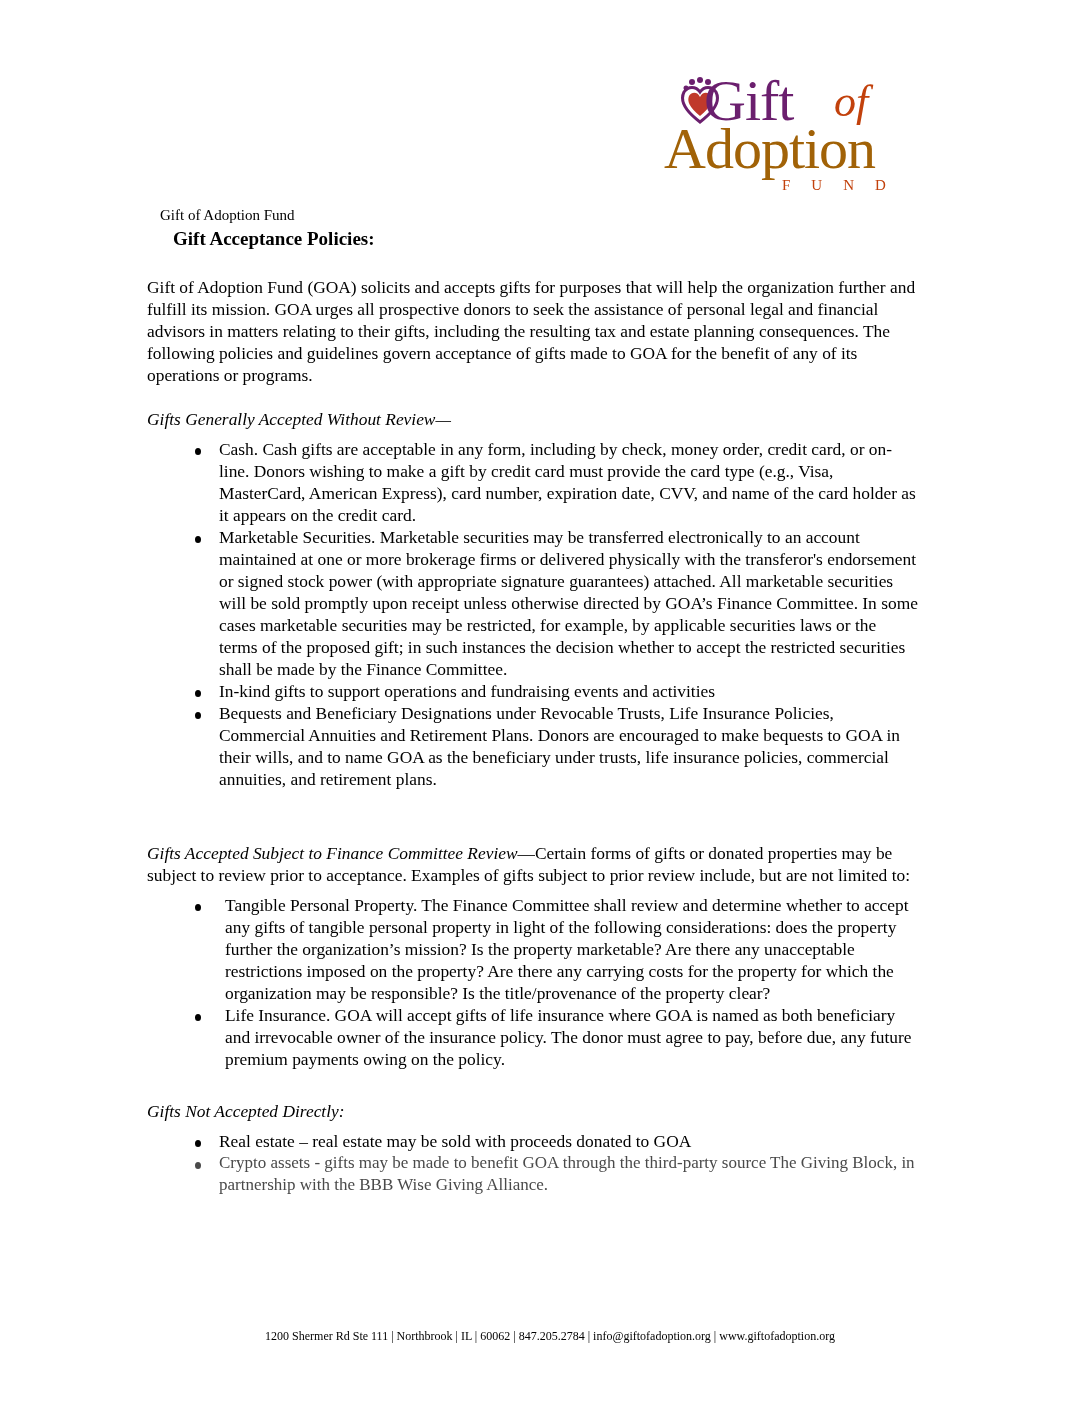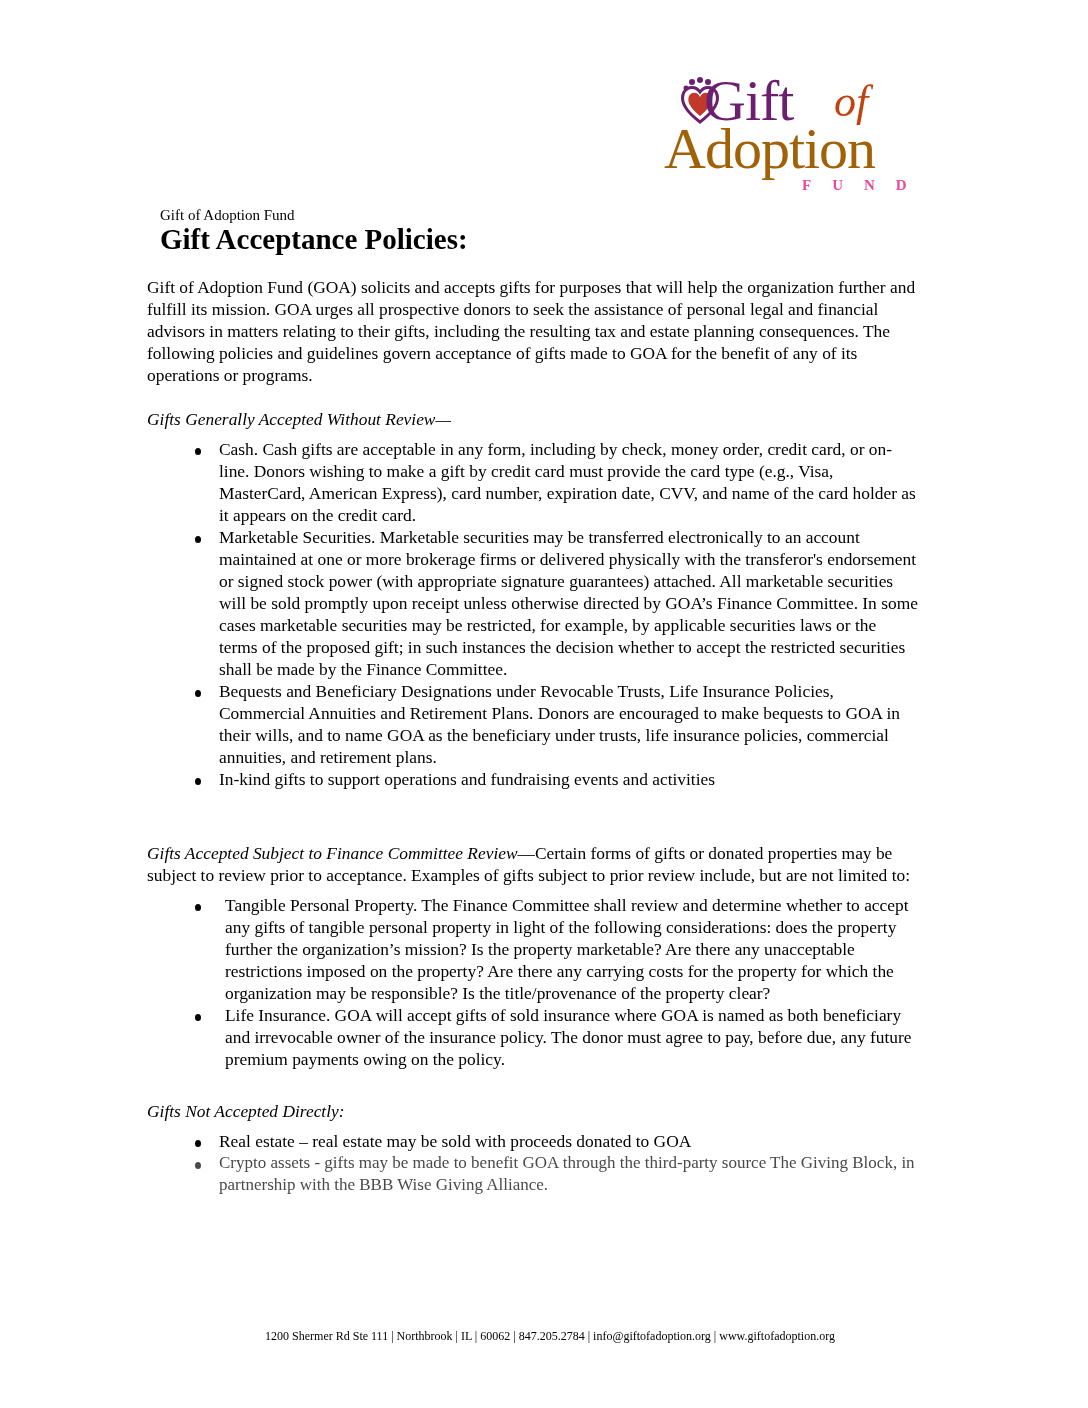--- a/index.html
+++ b/index.html
@@ -60,45 +60,44 @@
       color: #a16207;
       letter-spacing: -1px;
     }
     .logo-text-fund {
       position: absolute;
       left: 118px;
       top: 104px;
       font-family: "Liberation Serif", "DejaVu Serif", serif;
       font-size: 15px;
       line-height: 15px;
-      color: #ec4899;
+      color: #c2410c;
       letter-spacing: 21px;
-      font-weight: bold;
-      margin-left: 20px;
+      font-weight: normal;
     }
     .heart-icon {
       position: absolute;
       left: 16px;
       top: 2px;
       width: 40px;
       height: 50px;
     }
 
     .org-name {
       position: absolute;
       left: 160px;
       top: 206px;
       font-size: 15px;
       line-height: 18px;
     }
     .doc-title {
       position: absolute;
-      left: 160px;
+      left: 173px;
       top: 225px;
-      font-size: 29px;
+      font-size: 19px;
       line-height: 28px;
       font-weight: bold;
     }
     .content {
       position: absolute;
       left: 147px;
       top: 276px;
       width: 780px;
       font-size: 17.4px;
       line-height: 22px;
@@ -183,32 +182,32 @@
   <div class="doc-title">Gift Acceptance Policies:</div>
 
   <div class="content">
     <p class="intro">Gift of Adoption Fund (GOA) solicits and accepts gifts for purposes that will help the organization further and fulfill its mission. GOA urges all prospective donors to seek the assistance of personal legal and financial advisors in matters relating to their gifts, including the resulting tax and estate planning consequences. The following policies and guidelines govern acceptance of gifts made to GOA for the benefit of any of its operations or programs.</p>
 
     <div class="sec1">
       <p><span class="section-heading">Gifts Generally Accepted Without Review—</span></p>
       <ul class="bullets">
         <li><span class="bullet"></span><span>Cash. Cash gifts are acceptable in any form, including by check, money order, credit card, or on-line. Donors wishing to make a gift by credit card must provide the card type (e.g., Visa, MasterCard, American Express), card number, expiration date, CVV, and name of the card holder as it appears on the credit card.</span></li>
         <li><span class="bullet"></span><span>Marketable Securities. Marketable securities may be transferred electronically to an account maintained at one or more brokerage firms or delivered physically with the transferor's endorsement or signed stock power (with appropriate signature guarantees) attached. All marketable securities will be sold promptly upon receipt unless otherwise directed by GOA’s Finance Committee. In some cases marketable securities may be restricted, for example, by applicable securities laws or the terms of the proposed gift; in such instances the decision whether to accept the restricted securities shall be made by the Finance Committee.</span></li>
+        <li><span class="bullet"></span><span>In-kind gifts to support operations and fundraising events and activities</span></li>
         <li><span class="bullet"></span><span>Bequests and Beneficiary Designations under Revocable Trusts, Life Insurance Policies, Commercial Annuities and Retirement Plans. Donors are encouraged to make bequests to GOA in their wills, and to name GOA as the beneficiary under trusts, life insurance policies, commercial annuities, and retirement plans.</span></li>
-        <li><span class="bullet"></span><span>In-kind gifts to support operations and fundraising events and activities</span></li>
       </ul>
     </div>
 
     <div class="gap-large"></div>
 
     <div class="sec2">
       <p><span class="section-heading">Gifts Accepted Subject to Finance Committee Review</span><span>—Certain forms of gifts or donated properties may be subject to review prior to acceptance. Examples of gifts subject to prior review include, but are not limited to:</span></p>
       <ul class="bullets">
         <li><span class="bullet"></span><span>Tangible Personal Property. The Finance Committee shall review and determine whether to accept any gifts of tangible personal property in light of the following considerations: does the property further the organization’s mission? Is the property marketable? Are there any unacceptable restrictions imposed on the property? Are there any carrying costs for the property for which the organization may be responsible? Is the title/provenance of the property clear?</span></li>
-        <li><span class="bullet"></span><span>Life Insurance. GOA will accept gifts of sold insurance where GOA is named as both beneficiary and irrevocable owner of the insurance policy. The donor must agree to pay, before due, any future premium payments owing on the policy.</span></li>
+        <li><span class="bullet"></span><span>Life Insurance. GOA will accept gifts of life insurance where GOA is named as both beneficiary and irrevocable owner of the insurance policy. The donor must agree to pay, before due, any future premium payments owing on the policy.</span></li>
       </ul>
     </div>
 
     <div class="gap-medium"></div>
 
     <div class="sec3">
       <p><span class="section-heading">Gifts Not Accepted Directly:</span></p>
       <ul class="bullets">
         <li><span class="bullet"></span><span>Real estate – real estate may be sold with proceeds donated to GOA</span></li>
         <li class="gray-item"><span class="bullet"></span><span>Crypto assets -  gifts may be made to benefit GOA through the third-party source The Giving Block, in partnership with the BBB Wise Giving Alliance.</span></li>

